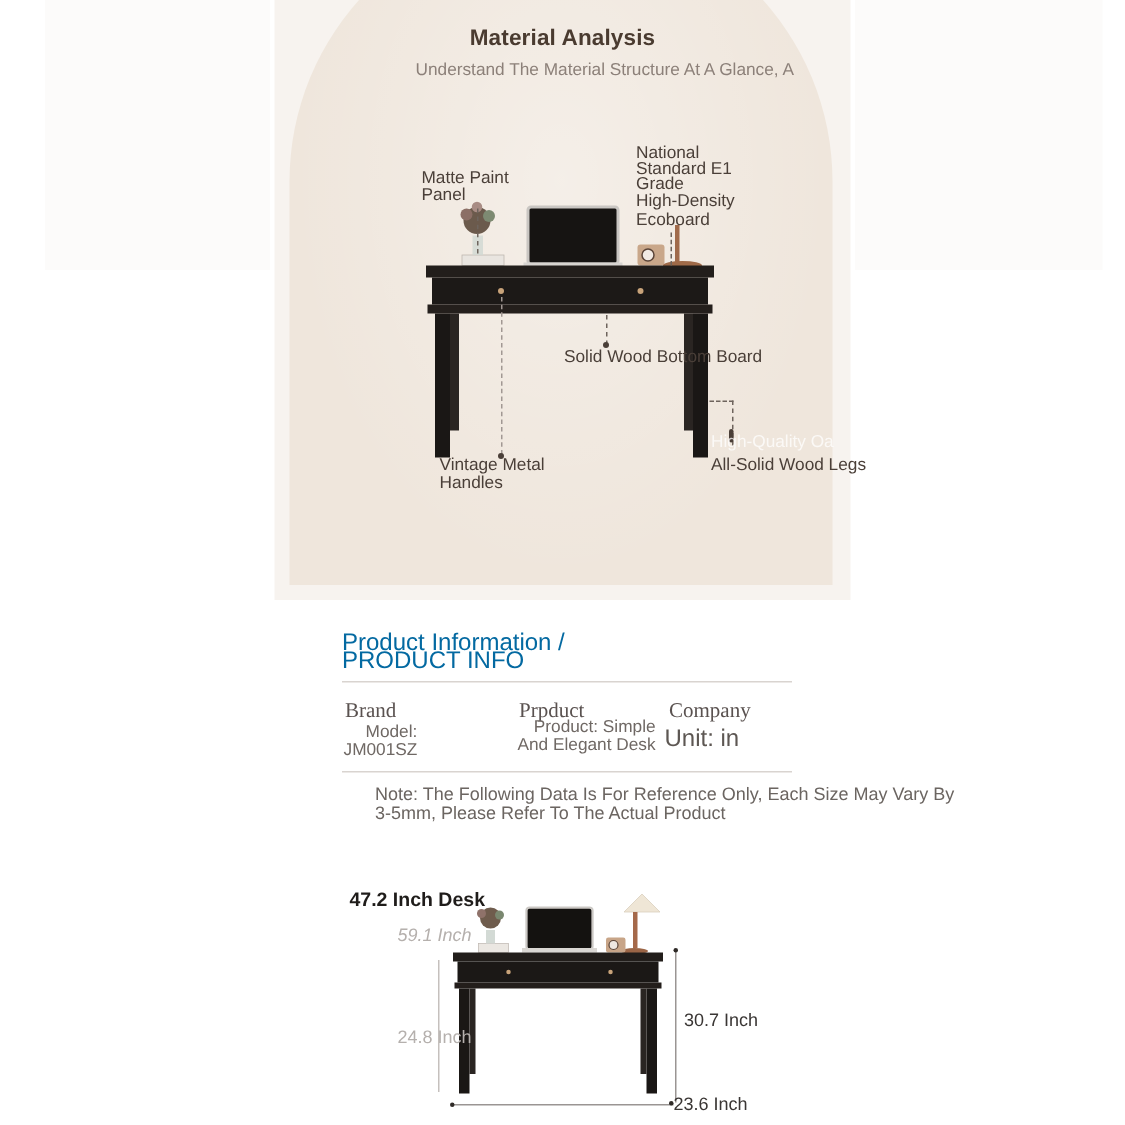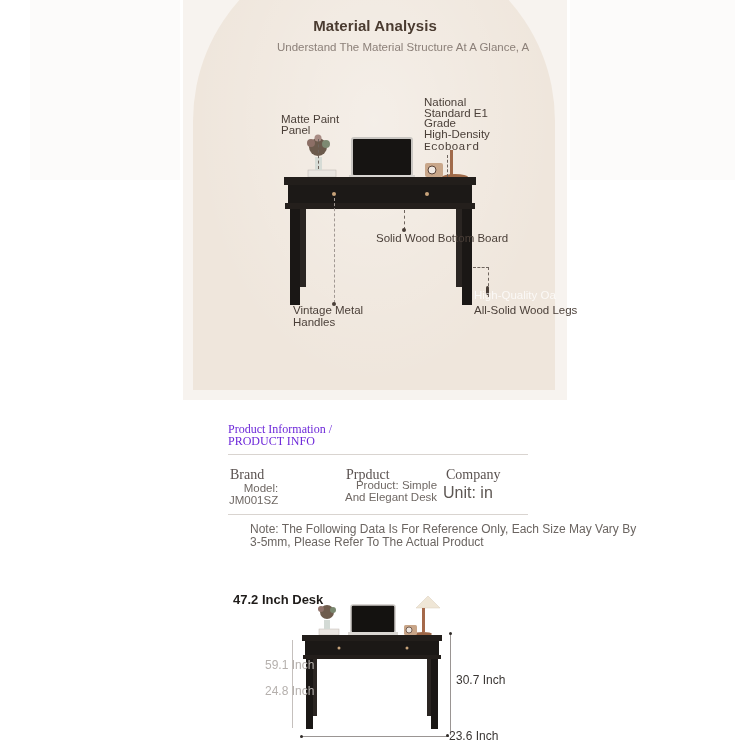--- a/index.html
+++ b/index.html
@@ -21,21 +21,21 @@
                 line-height: 13px; color: #8c8079; }
 
     .callout { position: absolute; font-size: 11.5px; line-height: 11px; color: #4a3f38; }
     .callout.faint { color: rgba(255,255,255,0.75); }
 
     .dash-v { position: absolute; width: 0; border-left: 1.5px dashed #6e645d; }
     .dash-h { position: absolute; height: 0; border-top: 1.5px dashed #6e645d; }
     .dot { position: absolute; width: 4px; height: 4px; border-radius: 50%; background: #4a3f38; }
 
     
-    .info-head { position: absolute; left: 228px; top: 423px; font-size: 12px; line-height: 12px; color: #6d28d9; font-family: Liberation Serif, serif; }
+    .info-head { position: absolute; left: 228px; top: 423px; font-size: 16px; line-height: 12px; color: #0369a1; }
     .rule { position: absolute; left: 228px; width: 300px; height: 1px; background: #d9d4d0; }
     .serif-label { position: absolute; font-family: "Liberation Serif", "DejaVu Serif", serif; font-size: 14px; color: #5a5250; }
     .info-val { position: absolute; font-size: 11.5px; line-height: 12px; color: #6f6864; text-align: right; }
     .unit { position: absolute; left: 443px; top: 484px; font-size: 16px; color: #5d5753; }
     .note { position: absolute; left: 250px; top: 523px; width: 390px; font-size: 12px; line-height: 13px; color: #6b6561; }
     .desk-size { position: absolute; left: 233px; top: 592px; font-size: 13px; color: #1f1c1a; font-weight: 700; }
 
     .dim-label { position: absolute; font-size: 12px; color: #3a3634; }
     .dim-label.light { color: #b5b0ad; }
     .dim-line-v { position: absolute; width: 1px; background: #9a9593; }
@@ -109,21 +109,21 @@
 
 <div class="callout" style="left:281px;top:114px;">
   <div>Matte Paint</div>
   <div>Panel</div>
 </div>
 <div class="callout" style="left:424px;top:97px;line-height:10.5px;">
   <div>National</div>
   <div>Standard E1</div>
   <div>Grade</div>
   <div>High-Density</div>
-  <div style="margin-top:3px;font-family:Liberation Mono, monospace;">Ecoboard</div>
+  <div style="margin-top:3px;">Ecoboard</div>
 </div>
 <div class="callout" style="left:376px;top:233px;">Solid Wood Bottom Board</div>
 <div class="callout" style="left:293px;top:304px;line-height:12px;">
   <div>Vintage Metal</div>
   <div>Handles</div>
 </div>
 <div class="callout faint" style="left:474px;top:290px;">High-Quality Oa</div>
 <div class="callout" style="left:474px;top:305px;">All-Solid Wood Legs</div>
 
 <div class="info-head">
@@ -188,16 +188,16 @@
   <rect x="427" y="659" width="4" height="57" fill="#2a2522"></rect>
 </svg>
 
 <div class="dim-line-v" style="left:292px;top:640px;height:88px;background:#c5c0bd;"></div>
 <div class="dim-line-v" style="left:450px;top:633px;height:102px;"></div>
 <div class="dim-dot" style="left:449px;top:632px;"></div>
 <div class="dim-line-h" style="left:301px;top:736px;width:148px;"></div>
 <div class="dim-dot" style="left:300px;top:735px;"></div>
 <div class="dim-dot" style="left:446px;top:734px;"></div>
 
-<div class="dim-label light" style="left:265px;top:658px;">59.1 Inch</div>
+<div class="dim-label light" style="left:265px;top:616px;font-style:italic;">59.1 Inch</div>
 <div class="dim-label light" style="left:265px;top:684px;">24.8 Inch</div>
 <div class="dim-label" style="left:456px;top:673px;">30.7 Inch</div>
 <div class="dim-label" style="left:449px;top:729px;">23.6 Inch</div>
 
 </body></html>

